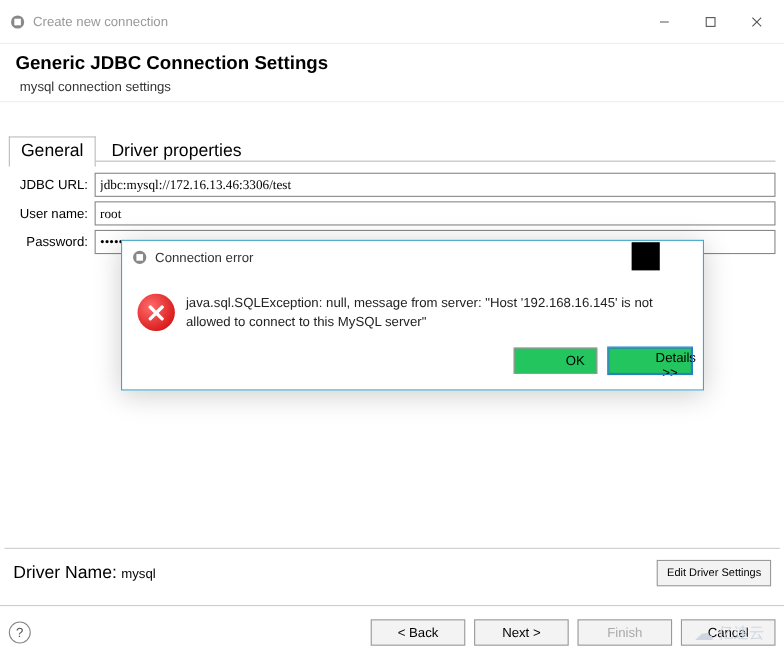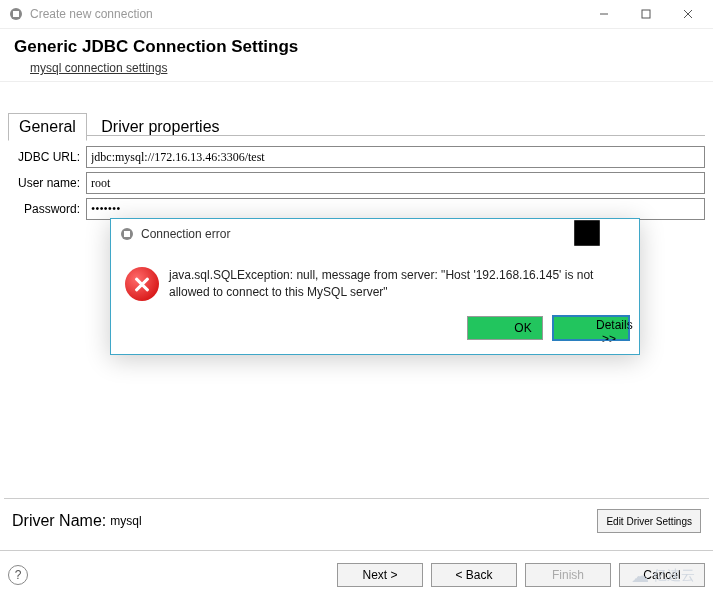--- a/index.html
+++ b/index.html
@@ -1,26 +1,26 @@
 <!DOCTYPE html>
 <html><head>
 <meta charset="utf-8">
 <style>
 * { box-sizing: border-box; font-family: "Microsoft YaHei", "Segoe UI", Arial, sans-serif; }
 body { margin: 0; padding: 0; width: 713px; height: 598px; background: #fff; font-size: 12px; color: #000; position: relative; overflow: hidden; }
 
-.titlebar { height: 29px; display: flex; align-items: center; padding: 0 4px 0 8px; border-bottom: 1px solid #eee; color: #999; }
+.titlebar { height: 40px; display: flex; align-items: center; padding: 0 4px 0 8px; border-bottom: 1px solid #eee; color: #999; }
 .titlebar .app-icon { width: 16px; height: 16px; margin-right: 6px; display: inline-flex; align-items: center; justify-content: center; }
 .titlebar .title { flex: 1; font-size: 12px; }
 .titlebar .win-btn { width: 42px; height: 28px; display: inline-flex; align-items: center; justify-content: center; color: #666; cursor: pointer; }
 .titlebar .win-btn svg { width: 10px; height: 10px; stroke: #555; fill: none; stroke-width: 1; }
 
 .header { padding: 8px 14px 6px 14px; border-bottom: 1px solid #eee;}
 .header h1 { font-size: 17px; font-weight: bold; margin: 0 0 4px 0; }
-.header .sub { font-size: 12px; color: #333; margin-left: 16px; text-decoration: underline; }
+.header .sub { font-size: 12px; color: #333; margin-left: 4px; }
 
 .tabs { margin: 30px 8px 0 8px; border-bottom: 1px solid #bbb; height: 24px; position: relative; }
 .tab { display: inline-block; padding: 4px 10px; font-size: 16px; border: 1px solid transparent; position: relative; top: 1px; cursor: pointer; }
 .tab.active { border: 1px solid #bbb; border-bottom: 1px solid #fff; background: #fff; }
 
 .form { padding: 10px 8px 0 8px; }
 .row { display: flex; align-items: center; margin-bottom: 4px; }
 .row label { width: 78px; text-align: right; padding-right: 6px; font-size: 12px;}
 .row input { flex: 1; height: 22px; padding: 0 4px; border: 1px solid #888; font-size: 12px; font-family: Liberation Serif, serif; }
 
@@ -109,22 +109,22 @@
 </div>
 
 <div class="driver-row">
   <span class="lbl">Driver Name:</span>
   <span class="val">mysql</span>
   <button class="edit-btn">Edit Driver Settings</button>
 </div>
 
 <div class="footer">
   <div class="help">?</div>
+  <button class="btn">&lt; Back</button>
   <button class="btn">Next &gt;</button>
-  <button class="btn">&lt; Back</button>
   <button class="btn disabled">Finish</button>
   <button class="btn">Cancel</button>
 </div>
 
 <div class="modal">
   <div class="modal-title">
     <span class="m-icon">
       <svg viewBox="0 0 16 16">
           <circle cx="8" cy="8" r="6" fill="#888"></circle>
           <rect x="5" y="5" width="6" height="6" fill="#fff"></rect>

